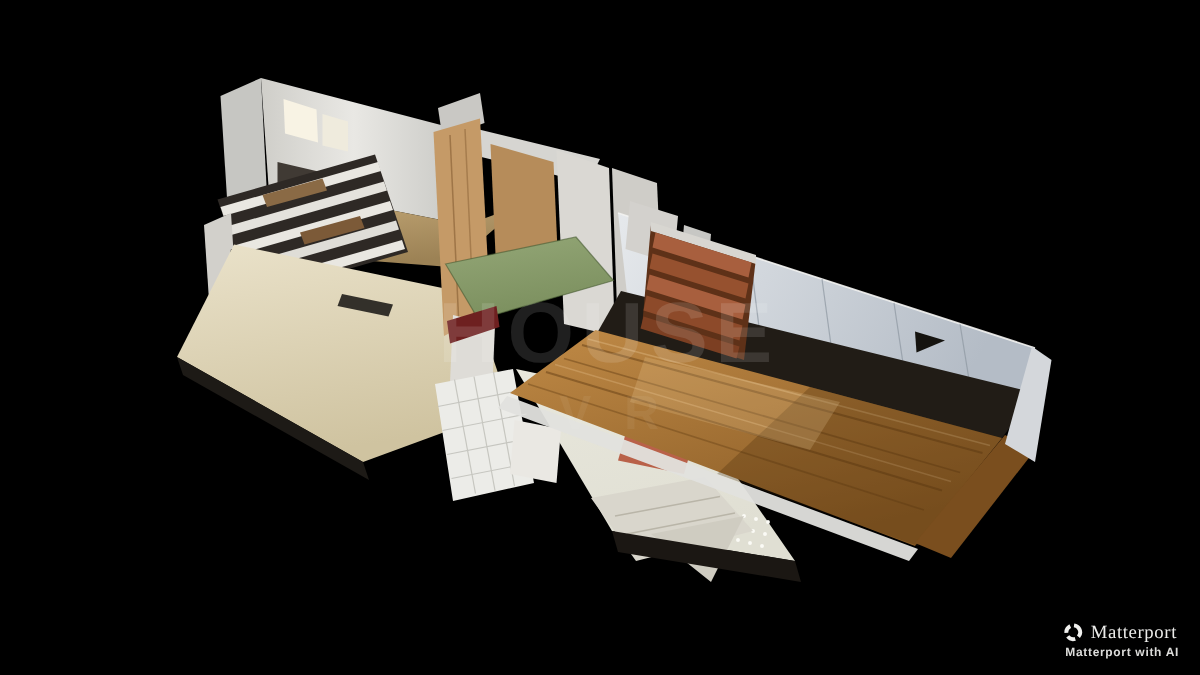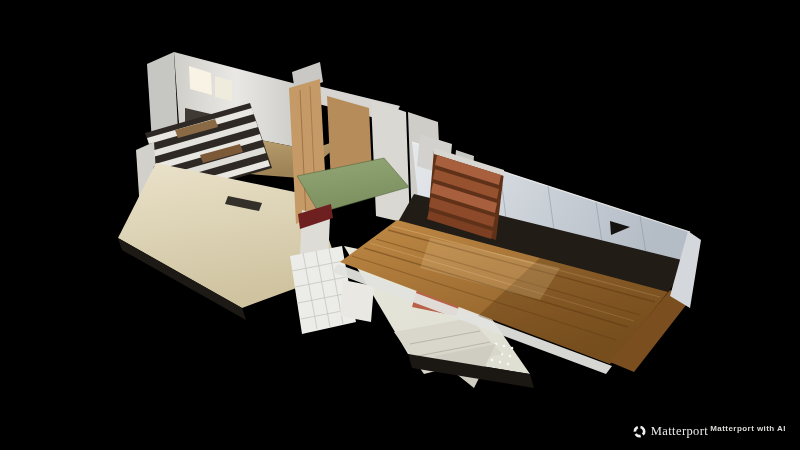--- a/index.html
+++ b/index.html
@@ -15,21 +15,21 @@
     text-align:center;pointer-events:none;line-height:1;
     color:rgba(255,255,255,0.12);
     font-family:"Liberation Sans",sans-serif;font-weight:bold;
   }
   .watermark .wm-line1{font-size:57px;letter-spacing:5px;}
   .watermark .wm-line2{font-size:32px;letter-spacing:22px;margin-top:8px;
     color:rgba(255,255,255,0.055);text-indent:22px;}
   
   .attribution{
     position:absolute;right:14px;bottom:11px;
-    display:flex;flex-direction:row;align-items:flex-start;gap:1px;margin-top:32px;
+    display:flex;flex-direction:column;align-items:flex-start;gap:1px;margin-top:32px;
   }
   .brand-row{display:flex;align-items:center;gap:5px;cursor:pointer;}
   .brand-name{
     font-family:"Liberation Serif",serif;font-size:12.5px;color:#eceady;
     color:#ececea;letter-spacing:0.4px;
   }
   .tagline{
     font-size:8px;font-weight:bold;color:#dcdcda;letter-spacing:0.45px;
     margin-left:1px;
   }
@@ -195,20 +195,24 @@
       <polygon points="430,238 560,268 540,300 420,268" fill="rgba(255,230,180,0.18)"></polygon>
       <polygon points="338,264 612,366 606,374 332,272" fill="#e2e2de" opacity="0.95"></polygon>
     </g>
 
     <g>
       <polygon points="610,362 670,290 690,300 634,372" fill="#7a4e1e"></polygon>
       <polygon points="688,231 701,240 690,308 670,296" fill="#d4d7db"></polygon>
     </g>
   </svg>
 
+  <div class="watermark">
+    <div class="wm-line1">HOUSE</div>
+    <div class="wm-line2">VR</div>
+  </div>
 
   <div class="attribution">
     <div class="brand-row">
       <svg width="13" height="13" viewBox="0 0 13 13">
         <circle cx="6.5" cy="6.5" r="4.6" fill="none" stroke="#f0f0ee" stroke-width="2.6" stroke-dasharray="5.5 2.6" transform="rotate(-28 6.5 6.5)"></circle>
       </svg>
       <span class="brand-name">Matterport</span>
     </div>
     <div class="tagline">Matterport with AI</div>
   </div>

